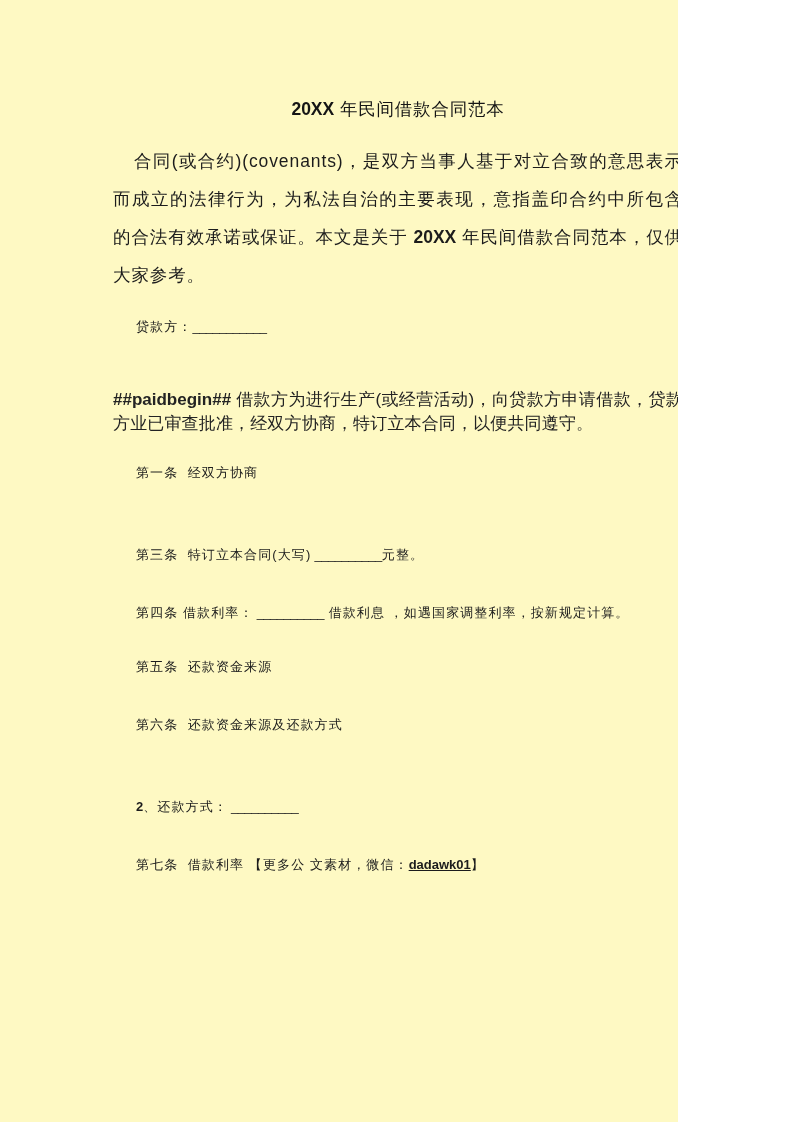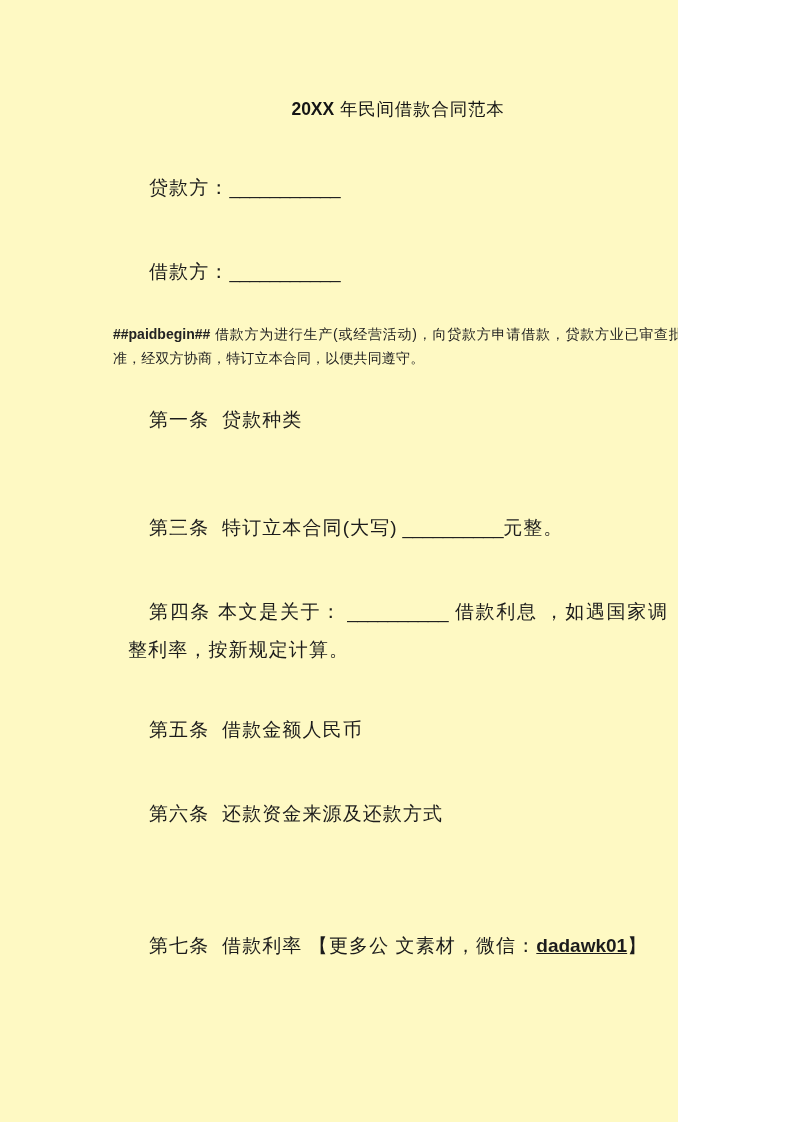--- a/index.html
+++ b/index.html
@@ -59,25 +59,25 @@
     text-indent: 21px;
     font-weight: 400;
   }
   .para .latin {
     font-weight: 700;
     letter-spacing: 0;
   }
 
   
   .item {
-    font-size: 19px;
+    font-size: 13px;
     line-height: 30px;
     letter-spacing: 1.1px;
     color: #1c1c1c;
-    margin: 15px;
+    margin: 2px;
     text-indent: 21px;
     font-weight: 400;
     white-space: pre-wrap;
   }
   .item.flow {
     text-indent: 21px;
     text-align: justify;
     text-justify: inter-ideograph;
     line-height: 38px;
     white-space: normal;
@@ -87,21 +87,21 @@
     letter-spacing: 0;
   }
   .item .latin {
     font-weight: 700;
     letter-spacing: 0;
     text-decoration: underline;
   }
 
   
   .para-small {
-    font-size: 14px;
+    font-size: 17px;
     line-height: 24px;
     letter-spacing: 0.15px;
     color: #232323;
     margin: 0;
     text-indent: 0;
     text-align: justify;
     text-justify: inter-ideograph;
   }
   .para-small .tag {
     font-weight: 700;
@@ -119,60 +119,61 @@
   .sp-16 { height: 16px; }
 </style>
 </head>
 <body>
 
 <div class="page">
   <div class="doc-body">
 
     <h1 class="doc-title"><span class="latin">20XX</span><span> 年民间借款合同范本</span></h1>
 
+    <p class="para"><span>合同(或合约)(covenants)，是双方当事人基于对立合致的意思表示而成立的法律行为，为私法自治的主要表现，意指盖印合约中所包含的合法有效承诺或保证。本文是关于 </span><span class="latin">20XX</span><span> 年民间借款合同范本，仅供大家参考。</span></p>
 
     <div class="sp-16"></div>
 
     <p class="item"><span>贷款方：</span><span class="blank">___________</span></p>
 
     <div class="sp-24"></div>
 
-    <p class="item"><span>借款方：</span><span class="blank">___________</span></p>
 
     <div class="sp-20"></div>
 
     <p class="para-small"><span class="tag">##paidbegin##</span><span> 借款方为进行生产(或经营活动)，向贷款方申请借款，贷款方业已审查批准，经双方协商，特订立本合同，以便共同遵守。</span></p>
 
     <div class="sp-20"></div>
 
-    <p class="item">第一条  贷款种类</p>
+    <p class="item">第一条  经双方协商</p>
 
     <div class="sp-24"></div>
 
 
     <div class="sp-24"></div>
 
     <p class="item"><span>第三条  特订立本合同(大写)</span><span class="blank"> __________</span><span>元整。</span></p>
 
     <div class="sp-20"></div>
 
-    <p class="item flow"><span>第四条  本文是关于：</span><span class="blank"> __________</span><span> 借款利息 ，如遇国家调整利率，按新规定计算。</span></p>
+    <p class="item flow"><span>第四条  借款利率：</span><span class="blank"> __________</span><span> 借款利息 ，如遇国家调整利率，按新规定计算。</span></p>
 
     <div class="sp-16"></div>
 
-    <p class="item">第五条  借款金额人民币</p>
+    <p class="item">第五条  还款资金来源</p>
 
     <div class="sp-24"></div>
 
     <p class="item">第六条  还款资金来源及还款方式</p>
 
     <div class="sp-24"></div>
 
 
     <div class="sp-24"></div>
 
+    <p class="item"><span class="num">2</span><span>、还款方式：</span><span class="blank"> __________</span></p>
 
     <div class="sp-24"></div>
 
     <p class="item"><span>第七条  借款利率 </span><span>【更多公 文素材，微信：</span><span class="latin">dadawk01</span><span>】</span></p>
 
   </div>
 </div>
 
 </body></html>

